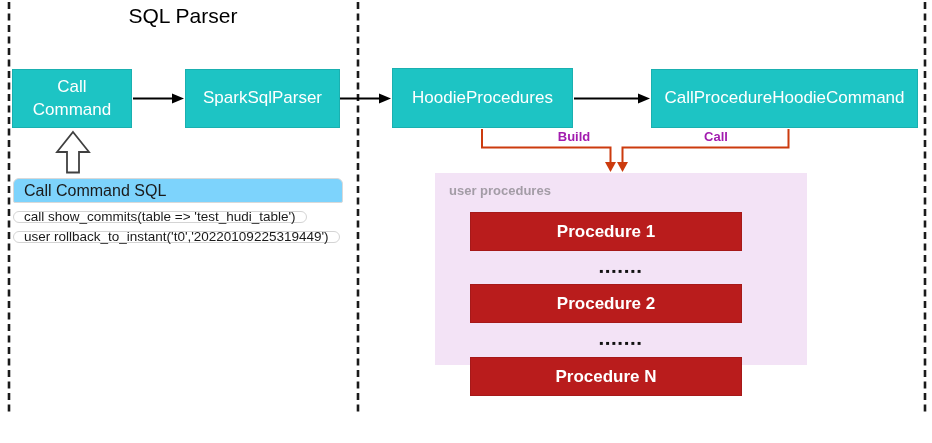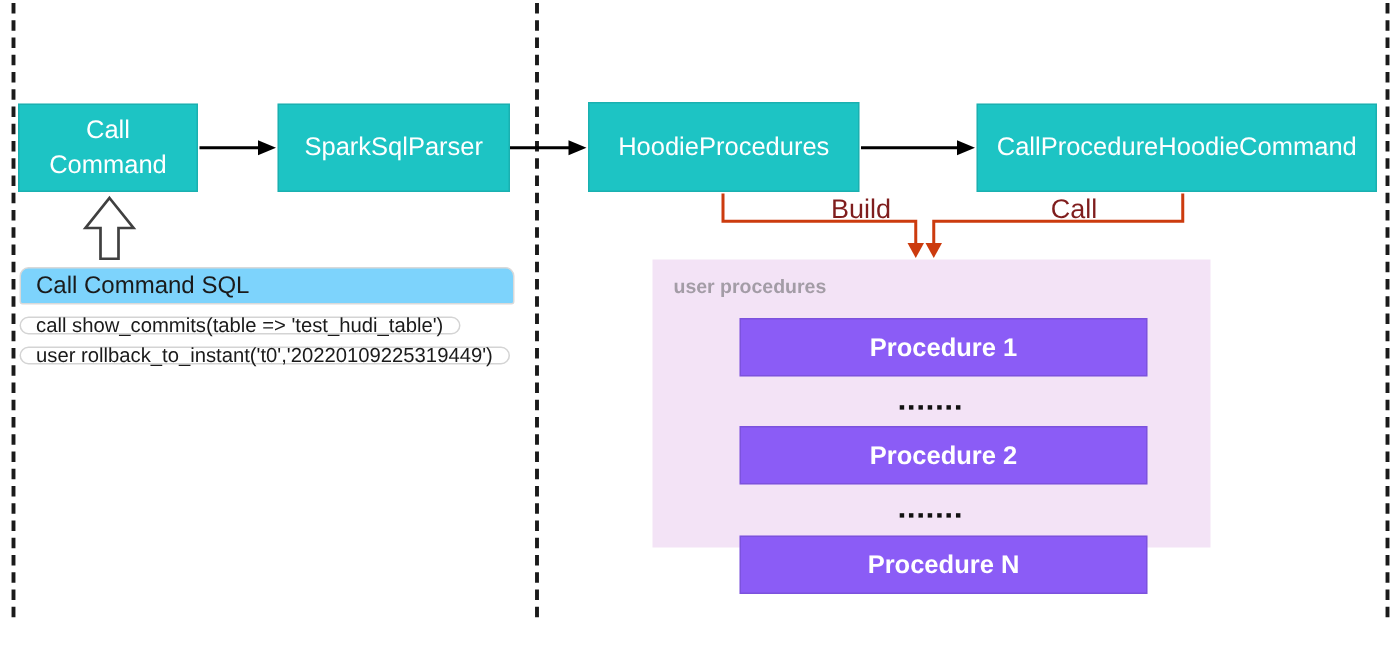--- a/index.html
+++ b/index.html
@@ -11,21 +11,21 @@
   .lane-title {
     position:absolute; top:4px; transform:translateX(-50%);
     font-size:21px; color:#000; white-space:nowrap;
   }
   .tealbox {
     position:absolute; background:#1dc4c4; border:1px solid rgba(0,0,0,0.10);
     box-sizing:border-box; display:flex; align-items:center; justify-content:center;
     color:#ffffff; font-size:17px; text-align:center; line-height:1.3; white-space:pre-line;
   }
   .flow-label {
-    position:absolute; transform:translateX(-50%); font-size:18px; color:#7f1d1d; white-space:nowrap;
+    position:absolute; transform:translateX(-50%); font-size:13px; color:#a21caf; white-space:nowrap;font-weight:bold;
   }
   .sql-table { position:absolute; left:13px; top:178px; width:345px; }
   .sql-table .hdr {
     width:330px; box-sizing:border-box; height:25px; line-height:23px;
     background:#7dd3fc; border:1px solid #d9d9d9; border-radius:6px 6px 2px 2px;
     font-size:16px; padding-left:10px; color:#1a1a1a;
   }
   .sql-table .row {
     display:inline-block; margin-top:8px; padding:5px 10px;
     background:#ffffff; border:1px solid #d4d4d4; border-radius:6px;
@@ -34,22 +34,22 @@
   .sql-table .row-wrap { line-height:0; }
   .user-procs {
     position:absolute; left:435px; top:173px; width:372px; height:192px;
     background:#f3e3f6;
     font-weight:bold;
   }
   .user-procs .up-label {
     position:absolute; left:14px; top:10px; font-size:13px; color:#a39ca6;
   }
   .proc-box {
-    position:absolute; left:58px; width:272px; height:39px;
-    background:#8b5cf6; border:1px solid rgba(0,0,0,0.10); box-sizing:border-box;
+    position:absolute; left:35px; width:272px; height:39px;
+    background:#b91c1c; border:1px solid rgba(0,0,0,0.10); box-sizing:border-box;
     display:flex; align-items:center; justify-content:center;
     color:#ffffff; font-size:17px;
   }
   .dots-row {
     position:absolute; left:50px; width:272px; text-align:center;
     font-size:12px; letter-spacing:2px; color:#111; line-height:12px;
   }
 </style>
 </head>
 <body>
@@ -86,20 +86,21 @@
       </g>
       <g>
         <path d="M788.5,129 L788.5,147.5 L622.5,147.5 L622.5,163"></path>
         <polygon points="617,162 628,162 622.5,172" fill="#cc3b0e" stroke="none"></polygon>
       </g>
     </g>
 
     <polygon points="73,132 89,152 79,152 79,172.5 67,172.5 67,152 57,152" fill="#ffffff" stroke="#404040" stroke-width="1.8" stroke-linejoin="miter"></polygon>
   </svg>
 
+  <div class="lane-title" style="left:183px;">SQL Parser</div>
 
   <div class="tealbox" style="left:12px; top:69px; width:120px; height:59px;">Call
 Command</div>
   <div class="tealbox" style="left:185px; top:69px; width:155px; height:59px;">SparkSqlParser</div>
 
   <div class="sql-table">
     <div class="hdr">Call Command SQL</div>
     <div class="row-wrap"><div class="row">call show_commits(table =&gt; 'test_hudi_table')</div></div>
     <div class="row-wrap"><div class="row">user rollback_to_instant('t0','20220109225319449')</div></div>
   </div>

